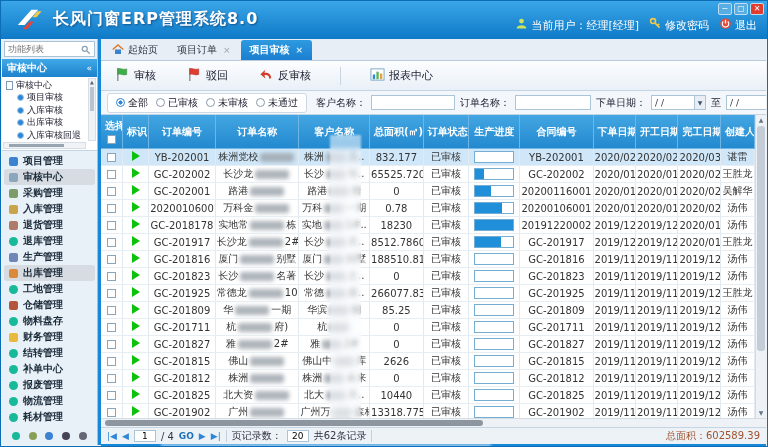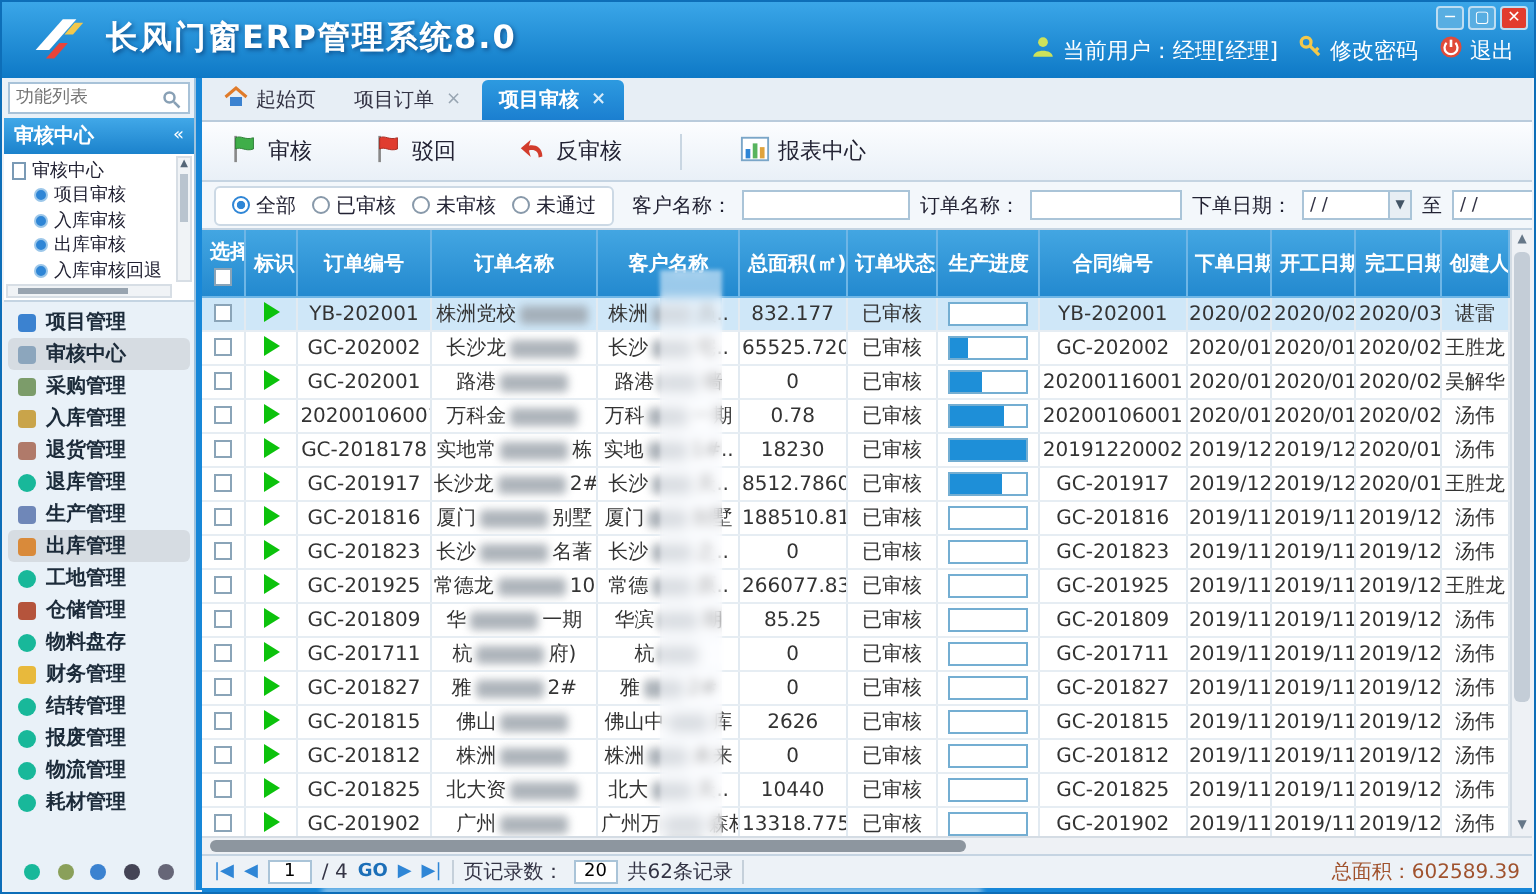--- a/index.html
+++ b/index.html
@@ -219,20 +219,24 @@
         <div class="mitem">
           <span class="mic sq" style="background: rgb(232, 185, 60);"></span>
           <span>财务管理</span>
         </div>
         <div class="mitem">
           <span class="mic" style="background: rgb(24, 184, 154);"></span>
           <span>结转管理</span>
         </div>
         <div class="mitem">
           <span class="mic" style="background: rgb(24, 184, 154);"></span>
+          <span>补单中心</span>
+        </div>
+        <div class="mitem">
+          <span class="mic" style="background: rgb(24, 184, 154);"></span>
           <span>报废管理</span>
         </div>
         <div class="mitem">
           <span class="mic" style="background: rgb(24, 184, 154);"></span>
           <span>物流管理</span>
         </div>
         <div class="mitem">
           <span class="mic" style="background: rgb(24, 184, 154);"></span>
           <span>耗材管理</span>
         </div>

